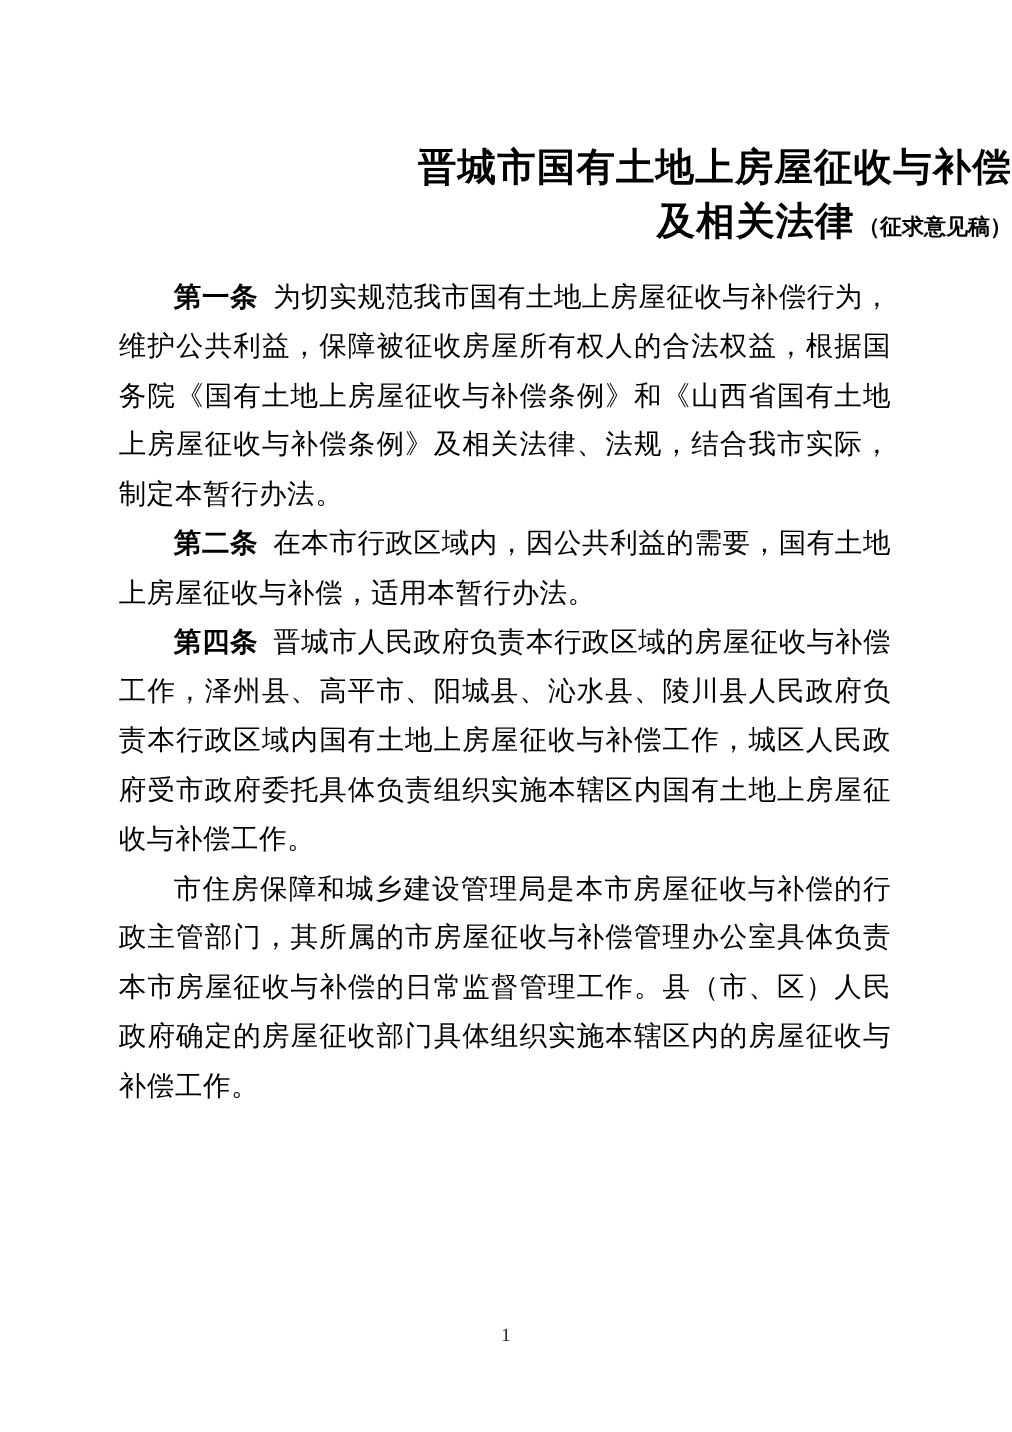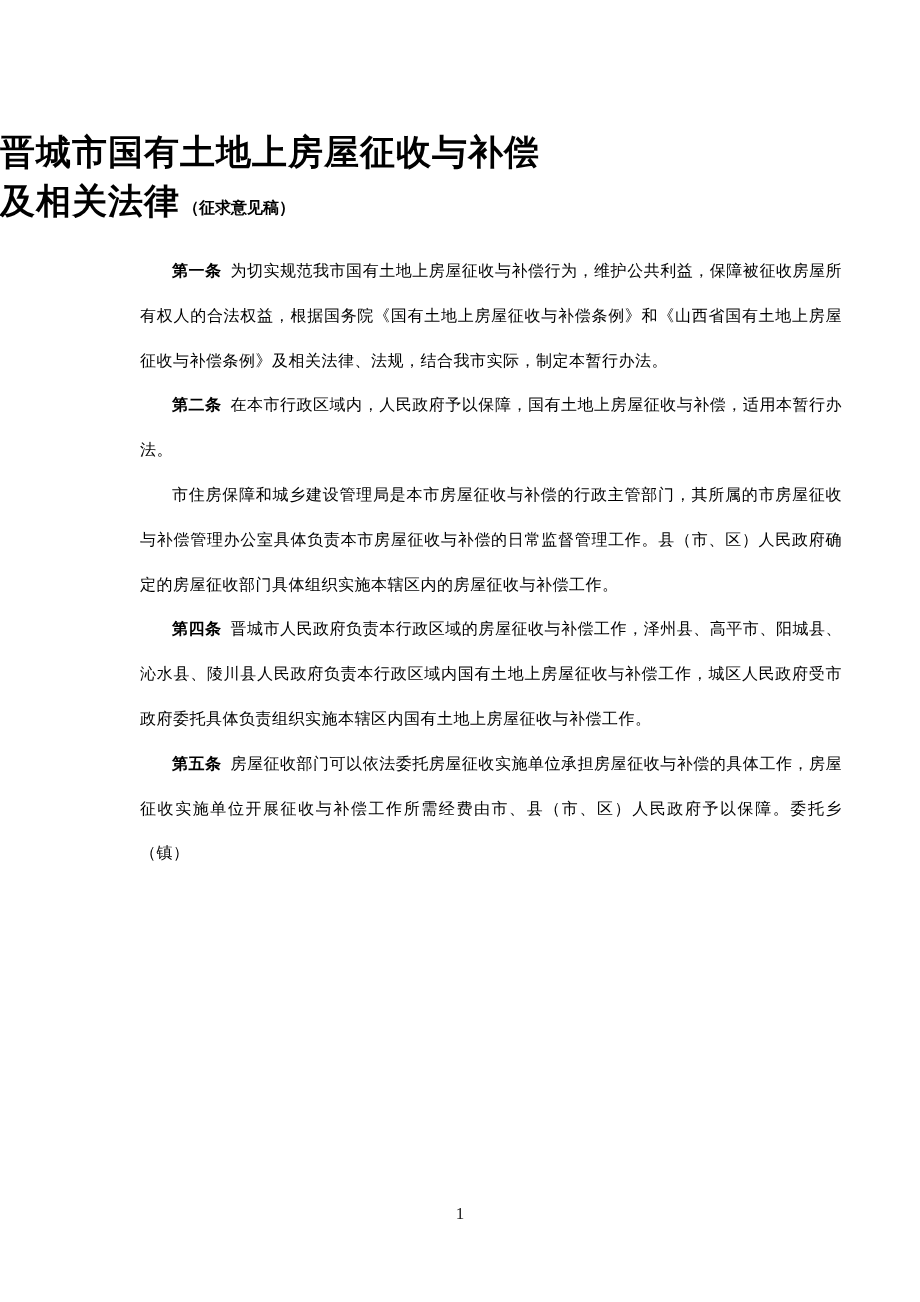--- a/index.html
+++ b/index.html
@@ -16,47 +16,46 @@
     background: #ffffff;
     color: #000000;
     font-family: "Liberation Serif", "DejaVu Serif", serif;
     overflow: hidden;
   }
   .title-block {
     position: absolute;
     top: 128px;
     left: 0;
     width: 920px;
-    text-align: left;
+    text-align: right;
     font-weight: 700;
   }
   .title-line {
     margin: 0;
     font-size: 35px;
     line-height: 49px;
     letter-spacing: 1px;
     white-space: nowrap;
   }
   .title-note {
-    font-size: 16px;
+    font-size: 20px;
     font-weight: 700;
     letter-spacing: 0;
     margin-left: 3px;
   }
   .body-block {
     position: absolute;
     top: 249px;
     left: 108px;
     width: 702px;
-    font-size: 16px;
+    font-size: 25px;
     line-height: 44.8px;
     text-align: justify;
     text-justify: inter-ideograph;
     letter-spacing: 0.5px;
-    margin-left: 32px;
   }
   p.para {
     margin: 0;
     padding: 0;
     text-indent: 2em;
   }
   .article-label {
     font-weight: 700;
   }
   .article-label:not(:empty) {
@@ -84,28 +83,27 @@
     <div class="title-line">晋城市国有土地上房屋征收与补偿</div>
     <div class="title-line">
       <span>及相关法律</span><span class="title-note">（征求意见稿）</span>
     </div>
   </header>
 
   <main class="body-block">
 
     <p class="para"><span class="article-label">第一条</span><span>为切实规范我市国有土地上房屋征收与补偿行为，维护公共利益，保障被征收房屋所有权人的合法权益，根据国务院《国有土地上房屋征收与补偿条例》和《山西省国有土地上房屋征收与补偿条例》及相关法律、法规，结合我市实际，制定本暂行办法。</span></p>
 
-    <p class="para"><span class="article-label">第二条</span><span>在本市行政区域内，人民政府予以保障，国有土地上房屋征收与补偿，适用本暂行办法。</span></p>
+    <p class="para"><span class="article-label">第二条</span><span>在本市行政区域内，因公共利益的需要，国有土地上房屋征收与补偿，适用本暂行办法。</span></p>
 
+
+    <p class="para"><span class="article-label">第四条</span><span>晋城市人民政府负责本行政区域的房屋征收与补偿工作，泽州县、高平市、阳城县、沁水县、陵川县人民政府负责本行政区域内国有土地上房屋征收与补偿工作，城区人民政府受市政府委托具体负责组织实施本辖区内国有土地上房屋征收与补偿工作。</span></p>
 
     <p class="para"><span class="article-label"></span><span>市住房保障和城乡建设管理局是本市房屋征收与补偿的行政主管部门，其所属的市房屋征收与补偿管理办公室具体负责本市房屋征收与补偿的日常监督管理工作。县（市、区）人民政府确定的房屋征收部门具体组织实施本辖区内的房屋征收与补偿工作。</span></p>
 
-    <p class="para"><span class="article-label">第四条</span><span>晋城市人民政府负责本行政区域的房屋征收与补偿工作，泽州县、高平市、阳城县、沁水县、陵川县人民政府负责本行政区域内国有土地上房屋征收与补偿工作，城区人民政府受市政府委托具体负责组织实施本辖区内国有土地上房屋征收与补偿工作。</span></p>
-
-    <p class="para"><span class="article-label">第五条</span><span>房屋征收部门可以依法委托房屋征收实施单位承担房屋征收与补偿的具体工作，房屋征收实施单位开展征收与补偿工作所需经费由市、县（市、区）人民政府予以保障。委托乡（镇）</span></p>
 
   </main>
 
   <footer class="footer">
     <span class="page-number">1</span>
   </footer>
 
 </div>
 
 </body></html>

